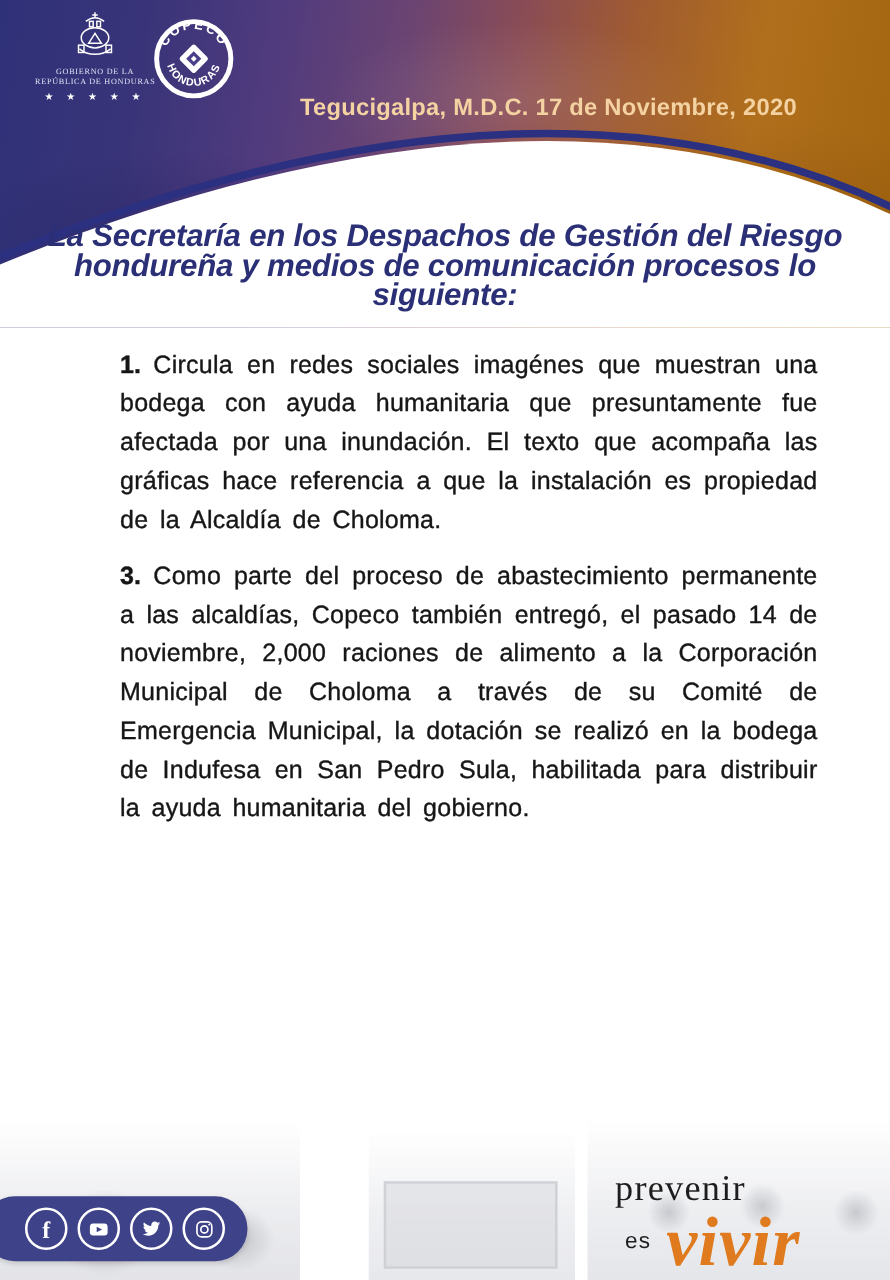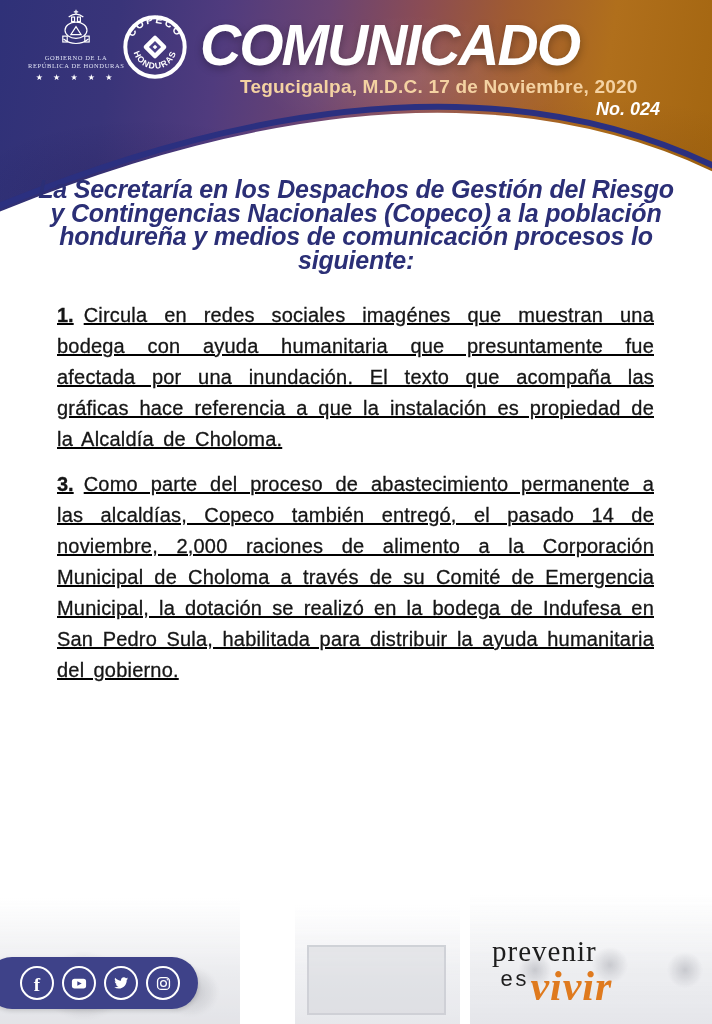--- a/index.html
+++ b/index.html
@@ -55,21 +55,21 @@
   }
 
   
   .intro {
     position:relative; z-index:2; margin-top:178px; text-align:center;
     color:#2b2f76; font-weight:bold; font-style:italic;
     font-size:25px; line-height:23.5px; letter-spacing:-0.2px;
   }
 
   
-  .body-copy { position:relative; z-index:2; padding:28px 58px 0 57px;text-decoration:underline; }
+  .body-copy { position:relative; z-index:2; padding:28px 58px 0 96px; }
   .body-copy p {
     text-align:justify; color:#161616;
     font-size:20px; line-height:31px;
     letter-spacing:0.2px; word-spacing:3.5px;
     margin-bottom:14px;
     -webkit-text-stroke:0.3px #161616;
   }
   .body-copy p b { margin-right:10px; letter-spacing:0; }
 
   
@@ -120,26 +120,26 @@
   .fb-f { font-family:"Liberation Serif", serif; font-weight:bold;
     font-size:19px; color:#ffffff; line-height:1; margin-top:3px; }
 
   .slogan { position:absolute; left:492px; top:936px; width:160px; }
   .slogan-line1 {
     font-family:"Liberation Serif", serif; font-size:29px; color:#1d1d1d;
     letter-spacing:1px; line-height:30px;
   }
   .slogan-line2 { margin-left:8px; margin-top:-4px; white-space:nowrap; }
   .slogan-es {
-    font-family:Liberation Mono, monospace; font-size:22px; color:#1d1d1d;
+    font-family:Liberation Sans, sans-serif; font-size:18px; color:#1d1d1d;
     vertical-align:14px; letter-spacing:1px;
   }
   .slogan-vivir {
     font-family:"Liberation Serif", serif; font-style:italic; font-weight:bold;
-    font-size:42px; color:#df7a1e; letter-spacing:1px; margin-left:2px;
+    font-size:56px; color:#df7a1e; letter-spacing:1px; margin-left:12px;
   }
 </style>
 </head>
 <body>
 
 <div class="page">
 
   <header class="hero">
     <div class="hero-texture"></div>
 
@@ -174,33 +174,30 @@
         </text>
         <text fill="#ffffff" font-size="13" font-weight="bold" letter-spacing="1.5" font-family="Liberation Sans, sans-serif">
           <textPath href="#arcBot" startOffset="50%" text-anchor="middle">HONDURAS</textPath>
         </text>
         <rect x="37" y="37" width="26" height="26" rx="3" transform="rotate(45 50 50)" fill="#ffffff"></rect>
         <rect x="43.5" y="43.5" width="13" height="13" transform="rotate(45 50 50)" fill="#4a4089"></rect>
         <rect x="47.5" y="47.5" width="5" height="5" transform="rotate(45 50 50)" fill="#ffffff"></rect>
       </svg>
     </div>
 
-    <h1 class="hero-title">COMUNICADO</h1>
     <div class="hero-date">Tegucigalpa, M.D.C. 17 de Noviembre, 2020</div>
-    <div class="hero-number">No. 024</div>
 
     <svg class="arc-svg" viewBox="0 0 712 262">
       <path d="M -6 208 Q 430 28 718 168" fill="none" stroke="#2b3080" stroke-width="6"></path>
       <path d="M -6 214 Q 430 34 718 174 L 718 264 L -6 264 Z" fill="#ffffff"></path>
     </svg>
   </header>
 
   <section class="intro">
     <div>La Secretaría en los Despachos de Gestión del Riesgo</div>
-    <div>y Contingencias Nacionales (Copeco) a la población</div>
     <div>hondureña y medios de comunicación procesos lo siguiente:</div>
   </section>
 
   <main class="body-copy">
     <p><b>1.</b><span>Circula en redes sociales imagénes que muestran una bodega con ayuda humanitaria que presuntamente fue afectada por una inundación. El texto que acompaña las gráficas hace referencia a que la instalación es propiedad de la Alcaldía de Choloma.</span></p>
     <p><b>3.</b><span>Como parte del proceso de abastecimiento permanente a las alcaldías, Copeco también entregó, el pasado 14 de noviembre, 2,000 raciones de alimento a la Corporación Municipal de Choloma a través de su Comité de Emergencia Municipal, la dotación se realizó en la bodega de Indufesa en San Pedro Sula, habilitada para distribuir la ayuda humanitaria del gobierno.</span></p>
   </main>
 
   <div class="ghost ghost-left"></div>
   <div class="ghost ghost-center"></div>

